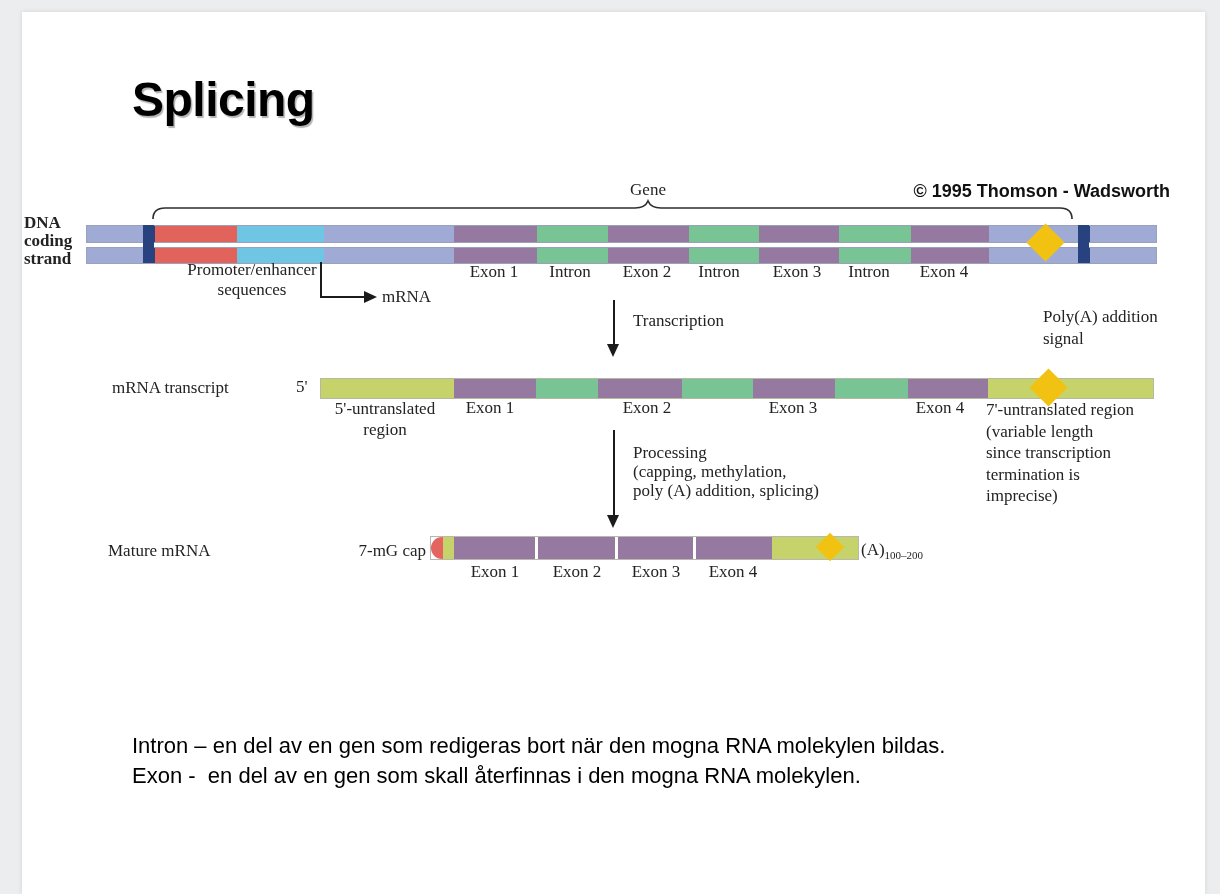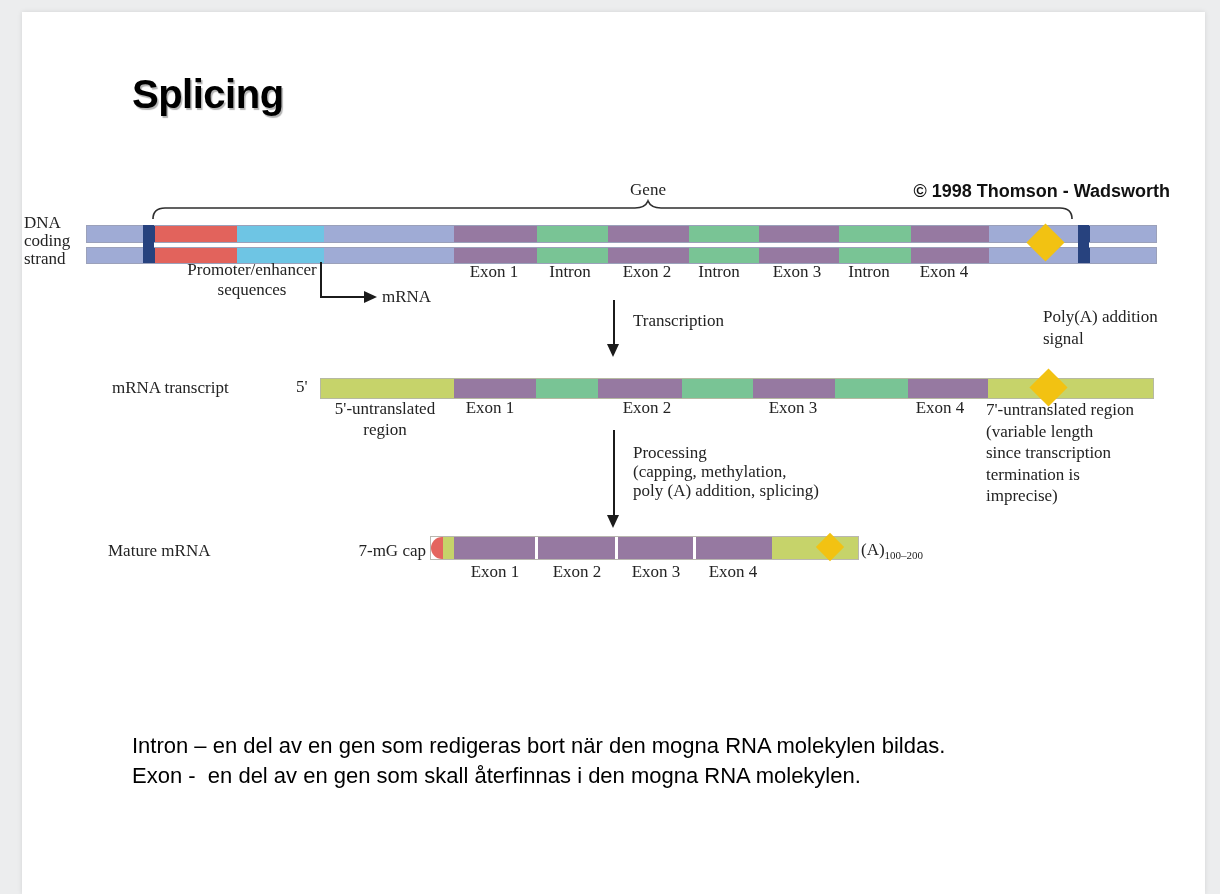--- a/index.html
+++ b/index.html
@@ -10,34 +10,34 @@
     overflow:hidden;
     font-family:"Liberation Sans", sans-serif;
   }
   .slide-bg{
     position:absolute;left:22px;top:12px;width:1183px;height:882px;
     background:#ffffff;
     box-shadow:0 0 5px rgba(0,0,0,0.10);
   }
   .slide-title{
     position:absolute;left:132px;top:72px;
-    font-size:40px;font-weight:700;color:#000;
+    font-size:48px;font-weight:700;color:#000;
     letter-spacing:-0.5px;
     text-shadow:1.5px 1.5px 1px rgba(0,0,0,0.30);
     white-space:nowrap;
   }
   
   .dlabel{
     position:absolute;
     font-family:"Liberation Serif","DejaVu Serif",serif;
     font-size:17px;line-height:20px;color:#232323;
     white-space:nowrap;
   }
   .dlabel.center{transform:translateX(-50%);text-align:center;}
-  .dlabel.small-lh{line-height:18px;}
+  .dlabel.small-lh{line-height:18px;font-weight:bold;}
   .copyright{
     position:absolute;left:870px;top:181px;width:300px;
     text-align:right;font-size:18px;font-weight:700;color:#111;
     white-space:nowrap;
   }
   
   .track-wrap{position:absolute;display:flex;flex-direction:column;}
   .track-row{display:flex;border:1px solid rgba(72,84,130,0.55);}
   .track-row > div{height:100%;flex:0 0 auto;}
   .track-gap{height:4px;}
@@ -70,21 +70,21 @@
 <div class="stage">
   <div class="slide-bg"></div>
 
   <div class="slide-title">Splicing</div>
 
   <svg class="bracket-svg" width="935" height="30" viewBox="0 0 935 30">
     <path d="M 8 24 Q 8 13 20 13 L 490 13 Q 500 13 503 6 Q 506 13 516 13 L 915 13 Q 927 13 927 24" fill="none" stroke="#2e2e2e" stroke-width="1.7"></path>
   </svg>
   <div class="dlabel center" style="left:648px;top:180px;">Gene</div>
 
-  <div class="copyright">© 1998 Thomson - Wadsworth</div>
+  <div class="copyright">© 1995 Thomson - Wadsworth</div>
 
   <div class="dlabel small-lh" style="left:24px;top:214px;">
     <div>DNA</div>
     <div>coding</div>
     <div>strand</div>
   </div>
 
   <div class="track-wrap" style="left:86px;top:225px;">
     <div class="track-row" style="height:16px;">
         <div style="width: 57px; background: rgb(159, 171, 213);"></div>

